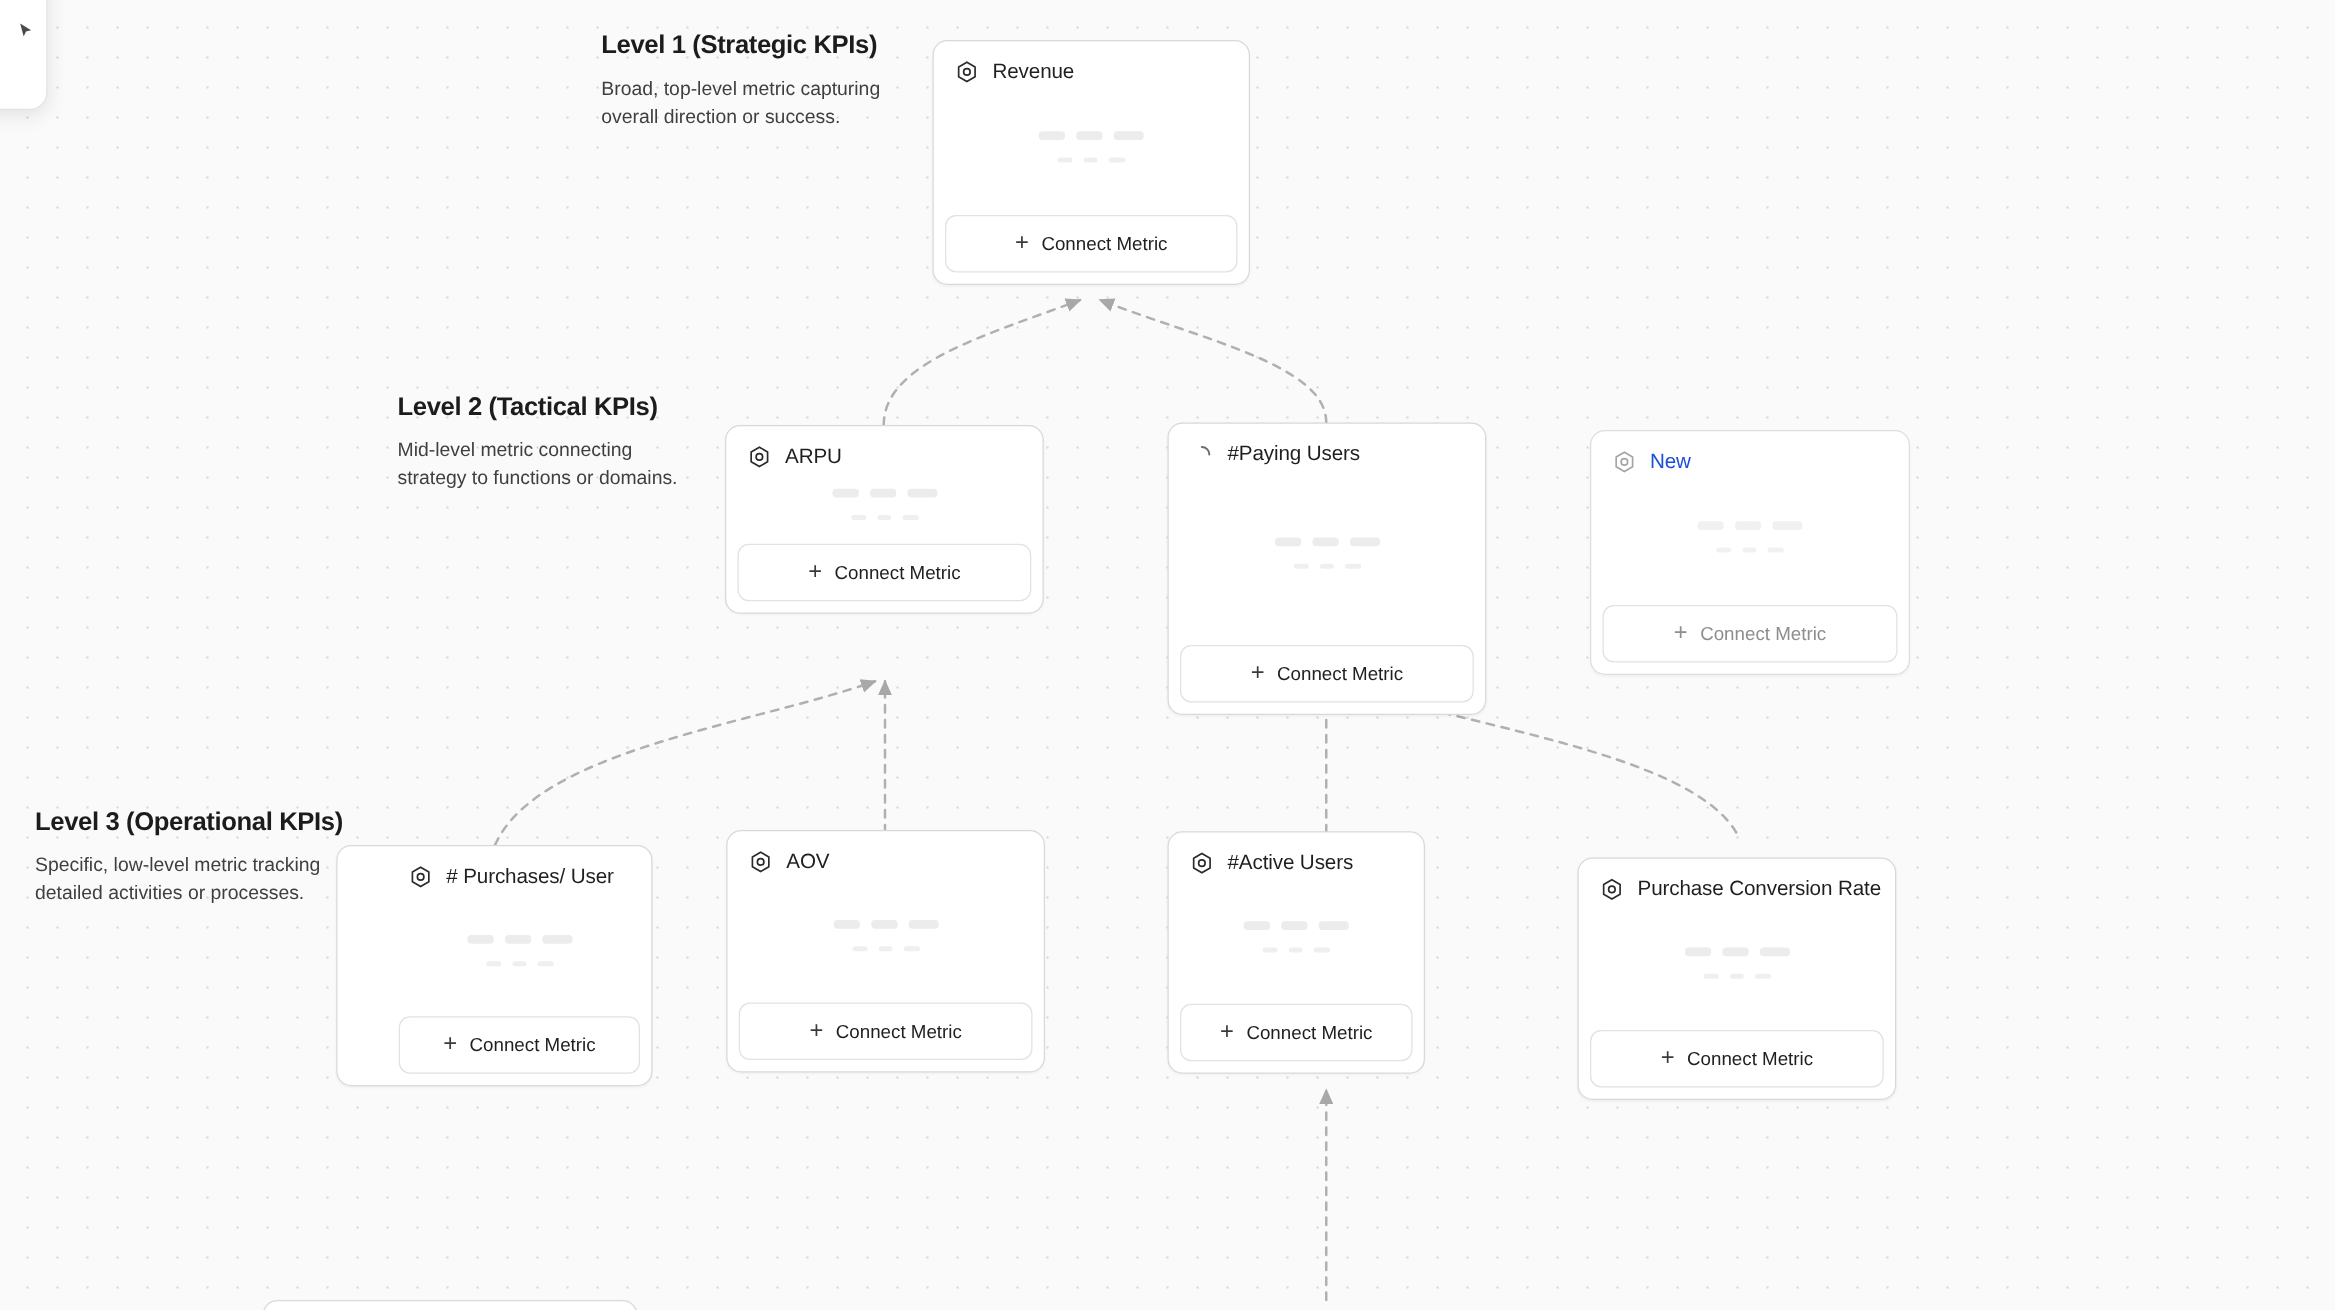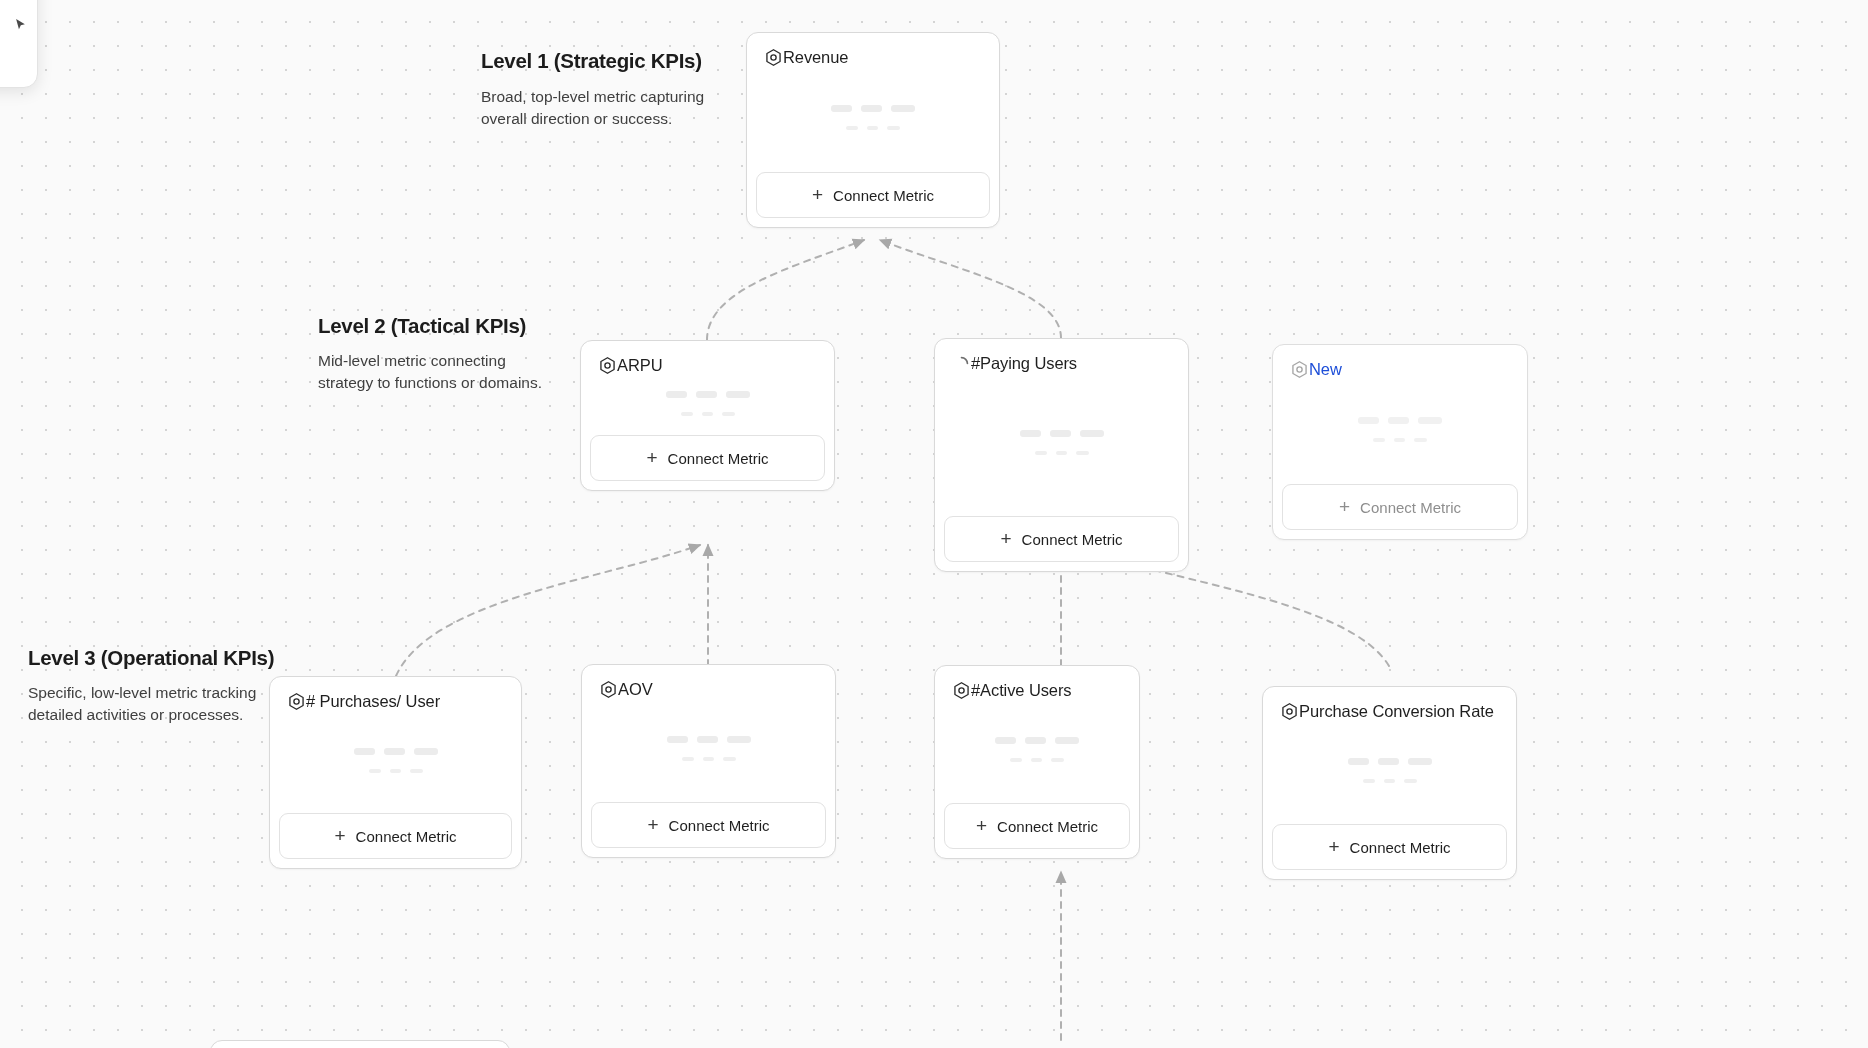--- a/index.html
+++ b/index.html
@@ -22,36 +22,36 @@
   
   .level-label { position: absolute; z-index: 2; }
   .level-title {
     font-size: 20.5px; font-weight: 700; letter-spacing: -0.3px;
     color: #1c1c1c; white-space: nowrap; line-height: 1.2;
   }
   .level-desc {
     font-size: 15.5px; font-weight: 400; color: #3f3f3f;
     line-height: 1.42; margin-top: 12px; white-space: pre-line;
   }
-  .lvl1 { left: 481px; top: 24px; margin-top: 25px; }
+  .lvl1 { left: 481px; top: 24px; }
   .lvl2 { left: 318px; top: 314px; }
   .lvl3 { left: 28px; top: 646px; }
   .lvl2 .level-desc, .lvl3 .level-desc { margin-top: 11px; }
 
   
   .card {
     position: absolute; z-index: 3;
     background: #ffffff;
     border: 1px solid #d9d9d9;
     border-radius: 12px;
     display: flex; flex-direction: column;
     box-shadow: 0 1px 2px rgba(0,0,0,0.04);
   }
   .card-head {
-    display: flex; align-items: center; 
+    display: flex; align-items: center; gap: 11px;
     padding: 15px 17px 0 17px;
   }
   .metric-icon { width: 19px; height: 19px; flex: 0 0 19px; display: block; }
   .card-title {
     font-size: 16.5px; font-weight: 400; color: #1f1f1f;
     letter-spacing: -0.1px; white-space: nowrap;
   }
   .card-body {
     flex: 1 1 auto; position: relative;
     display: flex; flex-direction: column;
@@ -248,21 +248,21 @@
         <span class="skel s2"></span>
         <span class="skel s3"></span>
       </div>
     </div>
     <div class="connect-btn">
       <span class="plus">+</span>
       <span class="connect-label">Connect Metric</span>
     </div>
   </div>
 
-  <div class="card" style="left:269px; top:676px; width:253px; height:193px;">
+  <div class="card" style="left:269px; top:676px; width:253px; height:193px;padding-left:40px;">
     <div class="card-head">
       <svg class="metric-icon" viewBox="0 0 24 24">
         <path d="M12 2.2 20.3 7v10L12 21.8 3.7 17V7z" fill="none" stroke="#2b2b2b" stroke-width="1.7" stroke-linejoin="round"></path>
         <circle cx="12" cy="12" r="3.3" fill="none" stroke="#2b2b2b" stroke-width="1.7"></circle>
       </svg>
       <div class="card-title"># Purchases/ User</div>
     </div>
     <div class="card-body">
       <div class="skel-row">
         <span class="skel w1"></span>

